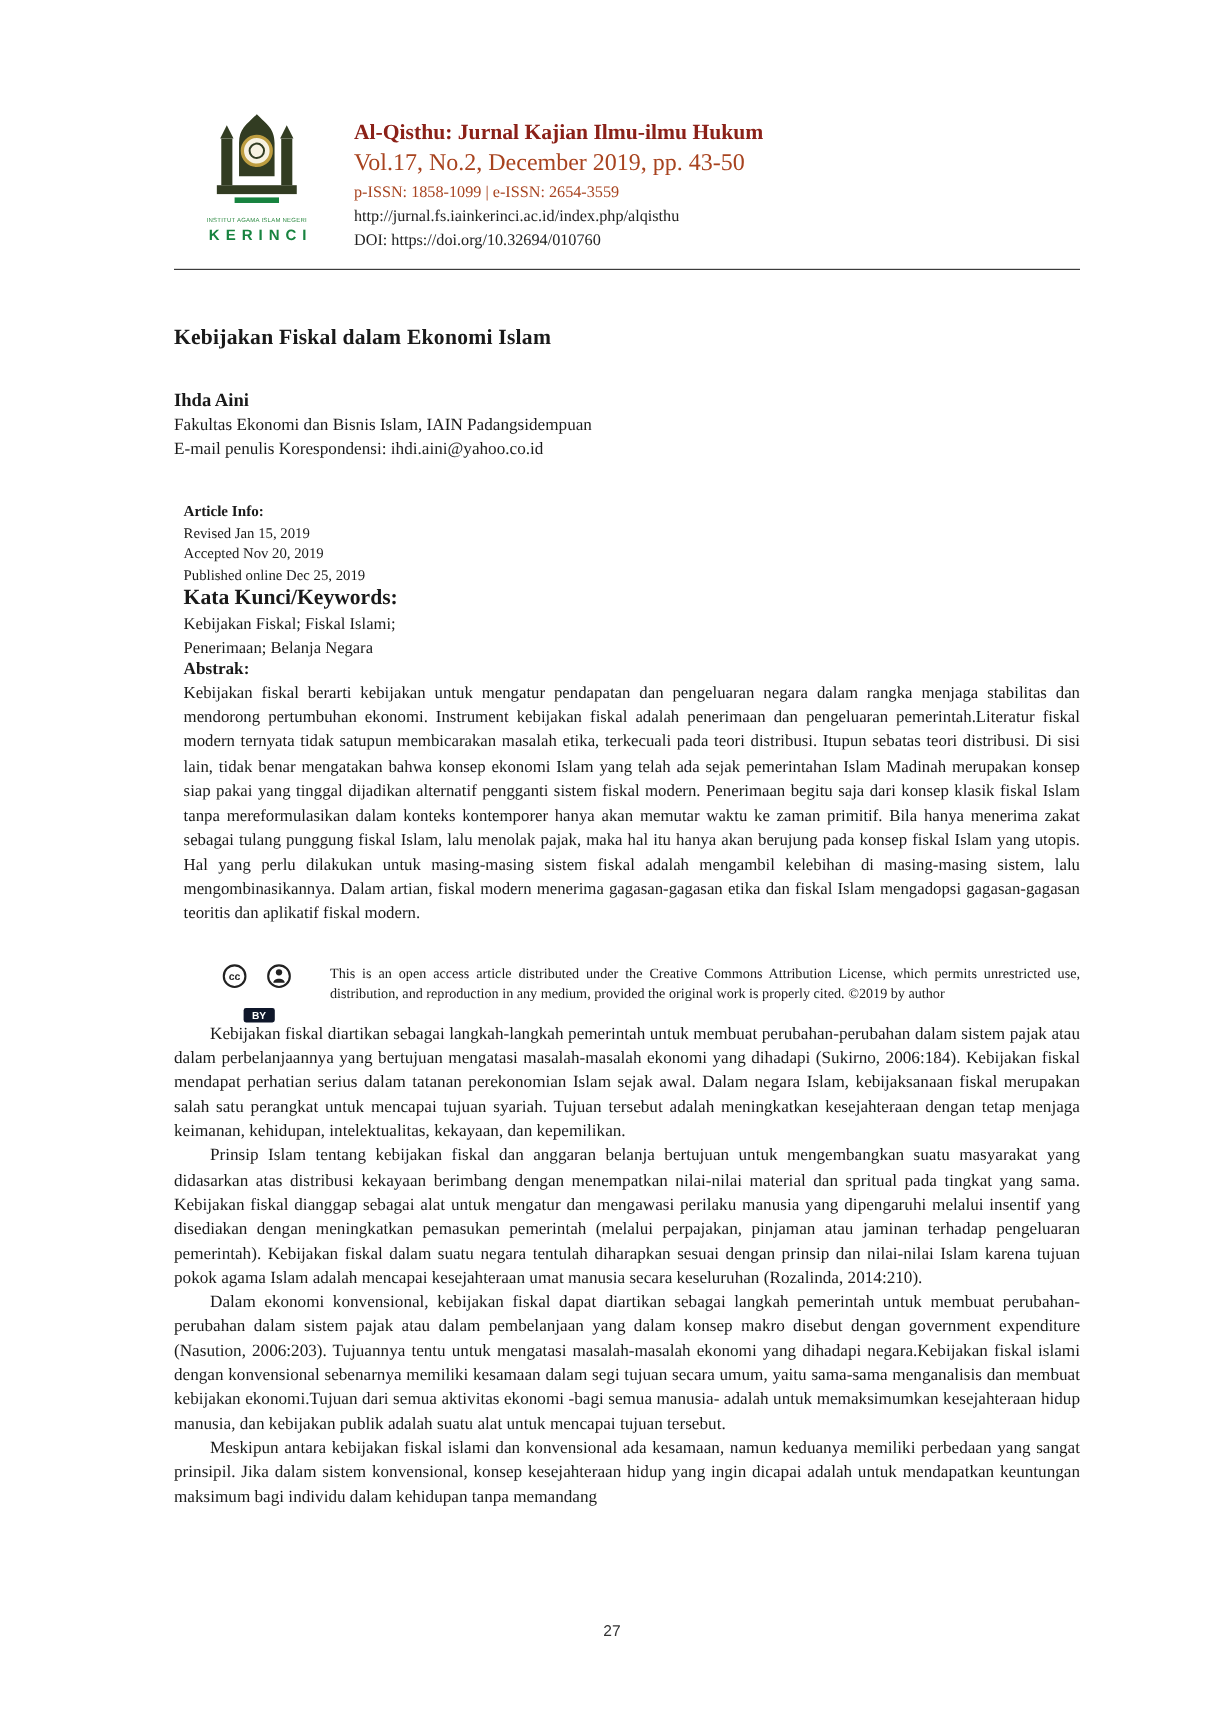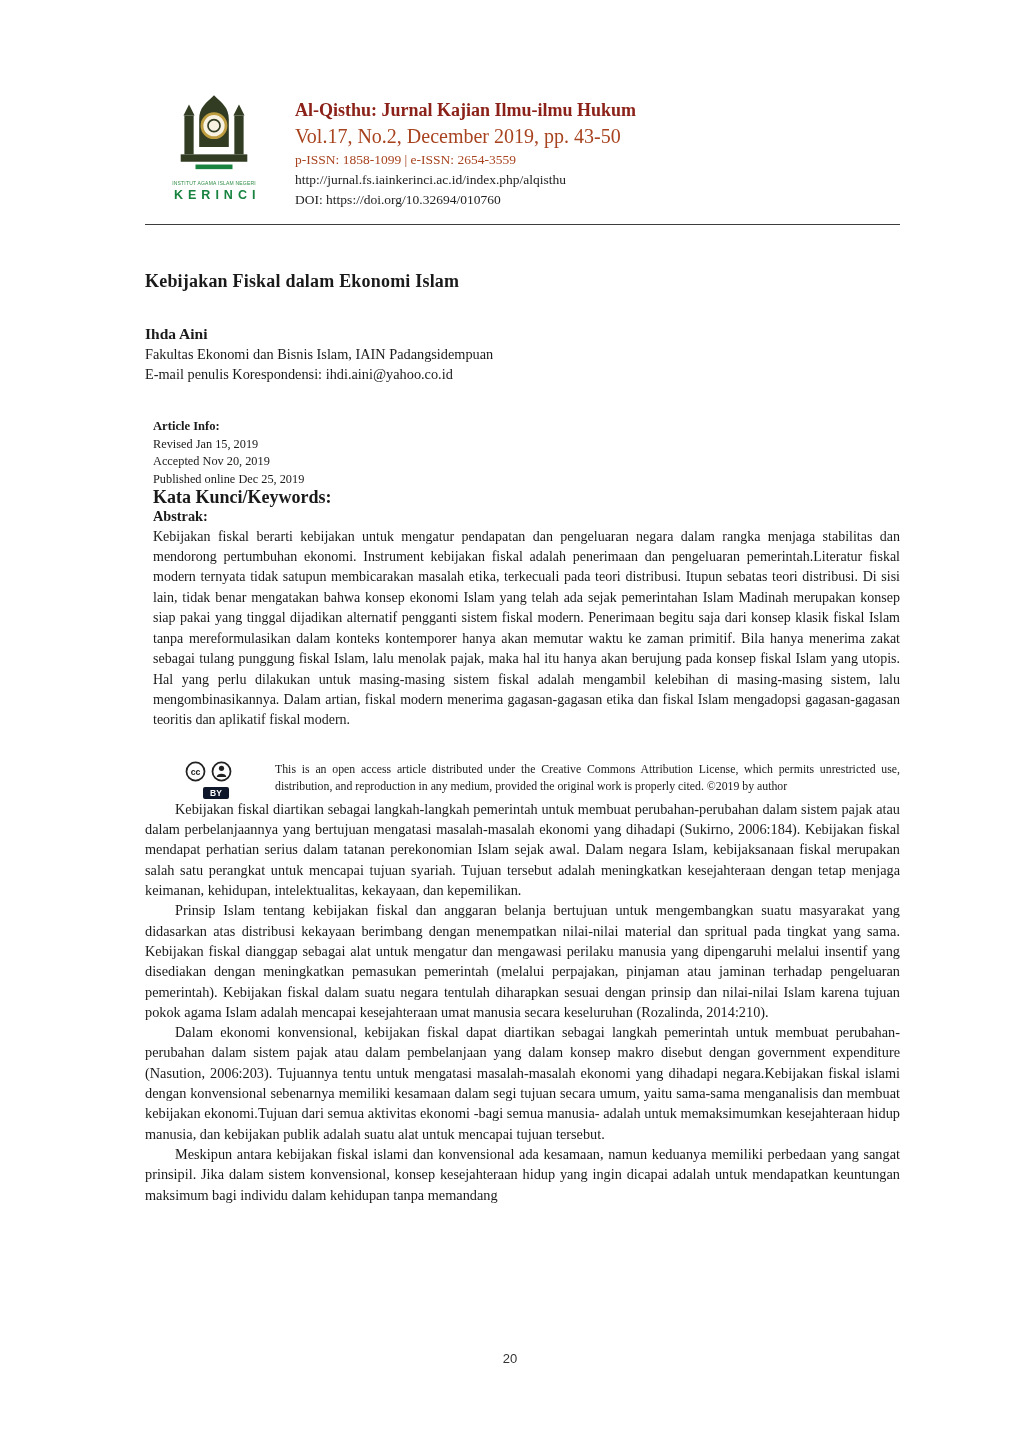--- a/index.html
+++ b/index.html
@@ -38,21 +38,21 @@
   .info-label { font-weight:bold; font-size:12.6px; }
   .info-date { font-size:12.3px; margin-top:2.5px; }
   .kw-label { font-weight:bold; font-size:18px; }
   .kw-text { font-size:13.8px; line-height:1.45; margin-top:2px; }
   .info-right { flex:1; }
   .abstract-label { font-weight:bold; font-size:14.3px; }
   .abstract-text { font-size:14px; line-height:1.46; text-align:justify; margin-top:2px; }
 
   
   .license { display:flex; align-items:flex-start; margin-top:30px; padding-left:40px; gap:32px; }
-  .cc-badge { width:58px; flex-shrink:0; display:flex; flex-wrap:wrap; gap:5px; }
+  .cc-badge { width:58px; flex-shrink:0; display:flex; flex-wrap:wrap; gap:16px; }
   .cc-circle { display:inline-block; line-height:0; }
   .cc-by-label { background:#0f172a; color:#fff; font-family:"Liberation Sans", sans-serif; font-weight:bold; font-size:8.5px; padding:1px 7px; border-radius:2px; margin-left:18px; }
   .license-text { flex:1; font-size:11.8px; line-height:1.42; text-align:justify; }
 
   
   .body-heading { font-size:15.5px; font-weight:bold; margin-top:21px; }
   .body-paragraph { font-size:14.3px; line-height:1.42; text-align:justify; text-indent:30px; }
 
   .page-footer { position:absolute; left:0; right:0; bottom:76px; text-align:center; font-family:"Liberation Sans", sans-serif; font-size:13px; color:#333; }
 </style>
@@ -96,20 +96,21 @@
     <div class="author-email">E-mail penulis Korespondensi: ihdi.aini@yahoo.co.id</div>
   </div>
 
   <section class="info-grid">
     <div class="info-left">
       <div class="info-label">Article Info:</div>
       <div class="info-date">Revised Jan 15, 2019</div>
       <div class="info-date">Accepted Nov 20, 2019</div>
       <div class="info-date">Published online Dec 25, 2019</div>
       <div class="kw-label">Kata Kunci/Keywords:</div>
+      <div class="kw-text">Kebijakan Fiskal; Fiskal Islami; Penerimaan; Belanja Negara</div>
     </div>
     <div class="info-right">
       <div class="abstract-label">Abstrak:</div>
       <p class="abstract-text">Kebijakan fiskal berarti kebijakan untuk mengatur pendapatan dan pengeluaran negara dalam rangka menjaga stabilitas dan mendorong pertumbuhan ekonomi. Instrument kebijakan fiskal adalah penerimaan dan pengeluaran pemerintah.Literatur fiskal modern ternyata tidak satupun membicarakan masalah etika, terkecuali pada teori distribusi. Itupun sebatas teori distribusi. Di sisi lain, tidak benar mengatakan bahwa konsep ekonomi Islam yang telah ada sejak pemerintahan Islam Madinah merupakan konsep siap pakai yang tinggal dijadikan alternatif pengganti sistem fiskal modern. Penerimaan begitu saja dari konsep klasik fiskal Islam tanpa mereformulasikan dalam konteks kontemporer hanya akan memutar waktu ke zaman primitif. Bila hanya menerima zakat sebagai tulang punggung fiskal Islam, lalu menolak pajak, maka hal itu hanya akan berujung pada konsep fiskal Islam yang utopis. Hal yang perlu dilakukan untuk masing-masing sistem fiskal adalah mengambil kelebihan di masing-masing sistem, lalu mengombinasikannya. Dalam artian, fiskal modern menerima gagasan-gagasan etika dan fiskal Islam mengadopsi gagasan-gagasan teoritis dan aplikatif fiskal modern.</p>
     </div>
   </section>
 
   <section class="license">
     <div class="cc-badge">
       <span class="cc-circle">
@@ -131,16 +132,16 @@
   </section>
 
   <main>
     <p class="body-paragraph">Kebijakan fiskal diartikan sebagai langkah-langkah pemerintah untuk membuat perubahan-perubahan dalam sistem pajak atau dalam perbelanjaannya yang bertujuan mengatasi masalah-masalah ekonomi yang dihadapi (Sukirno, 2006:184). Kebijakan fiskal mendapat perhatian serius dalam tatanan perekonomian Islam sejak awal. Dalam negara Islam, kebijaksanaan fiskal merupakan salah satu perangkat untuk mencapai tujuan syariah. Tujuan tersebut adalah meningkatkan kesejahteraan dengan tetap menjaga keimanan, kehidupan, intelektualitas, kekayaan, dan kepemilikan.</p>
     <p class="body-paragraph">Prinsip Islam tentang kebijakan fiskal dan anggaran belanja bertujuan untuk mengembangkan suatu masyarakat yang didasarkan atas distribusi kekayaan berimbang dengan menempatkan nilai-nilai material dan spritual pada tingkat yang sama. Kebijakan fiskal dianggap sebagai alat untuk mengatur dan mengawasi perilaku manusia yang dipengaruhi melalui insentif yang disediakan dengan meningkatkan pemasukan pemerintah (melalui perpajakan, pinjaman atau jaminan terhadap pengeluaran pemerintah). Kebijakan fiskal dalam suatu negara tentulah diharapkan sesuai dengan prinsip dan nilai-nilai Islam karena tujuan pokok agama Islam adalah mencapai kesejahteraan umat manusia secara keseluruhan (Rozalinda, 2014:210).</p>
     <p class="body-paragraph">Dalam ekonomi konvensional, kebijakan fiskal dapat diartikan sebagai langkah pemerintah untuk membuat perubahan-perubahan dalam sistem pajak atau dalam pembelanjaan yang dalam konsep makro disebut dengan government expenditure (Nasution, 2006:203). Tujuannya tentu untuk mengatasi masalah-masalah ekonomi yang dihadapi negara.Kebijakan fiskal islami dengan konvensional sebenarnya memiliki kesamaan dalam segi tujuan secara umum, yaitu sama-sama menganalisis dan membuat kebijakan ekonomi.Tujuan dari semua aktivitas ekonomi -bagi semua manusia- adalah untuk memaksimumkan kesejahteraan hidup manusia, dan kebijakan publik adalah suatu alat untuk mencapai tujuan tersebut.</p>
     <p class="body-paragraph">Meskipun antara kebijakan fiskal islami dan konvensional ada kesamaan, namun keduanya memiliki perbedaan yang sangat prinsipil. Jika dalam sistem konvensional, konsep kesejahteraan hidup yang ingin dicapai adalah untuk mendapatkan keuntungan maksimum bagi individu dalam kehidupan tanpa memandang</p>
   </main>
 
   <footer class="page-footer">
-    <span>20</span>
+    <span>27</span>
   </footer>
 
 </div>
 
 </body></html>

